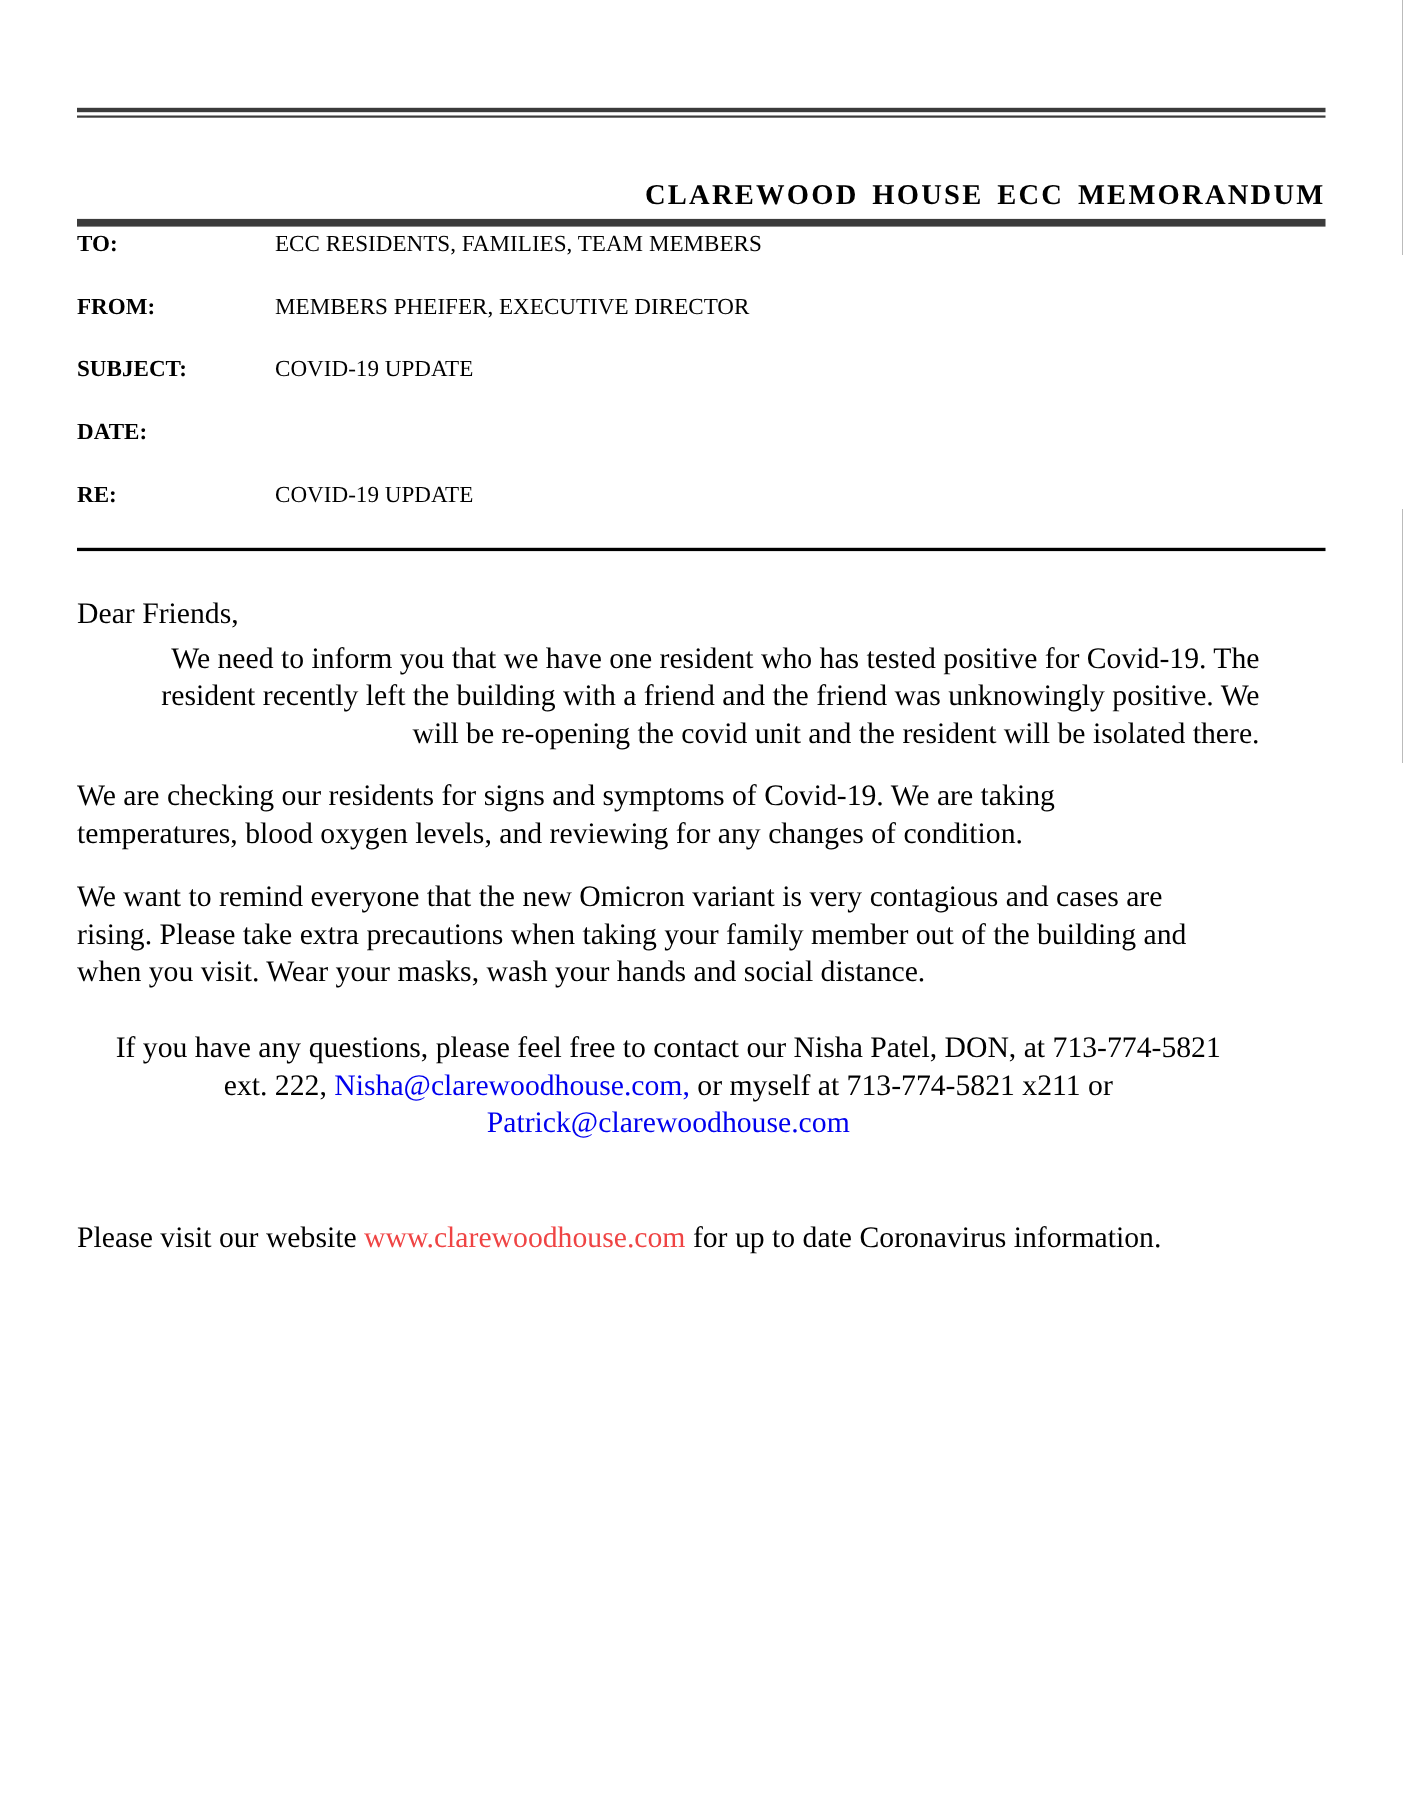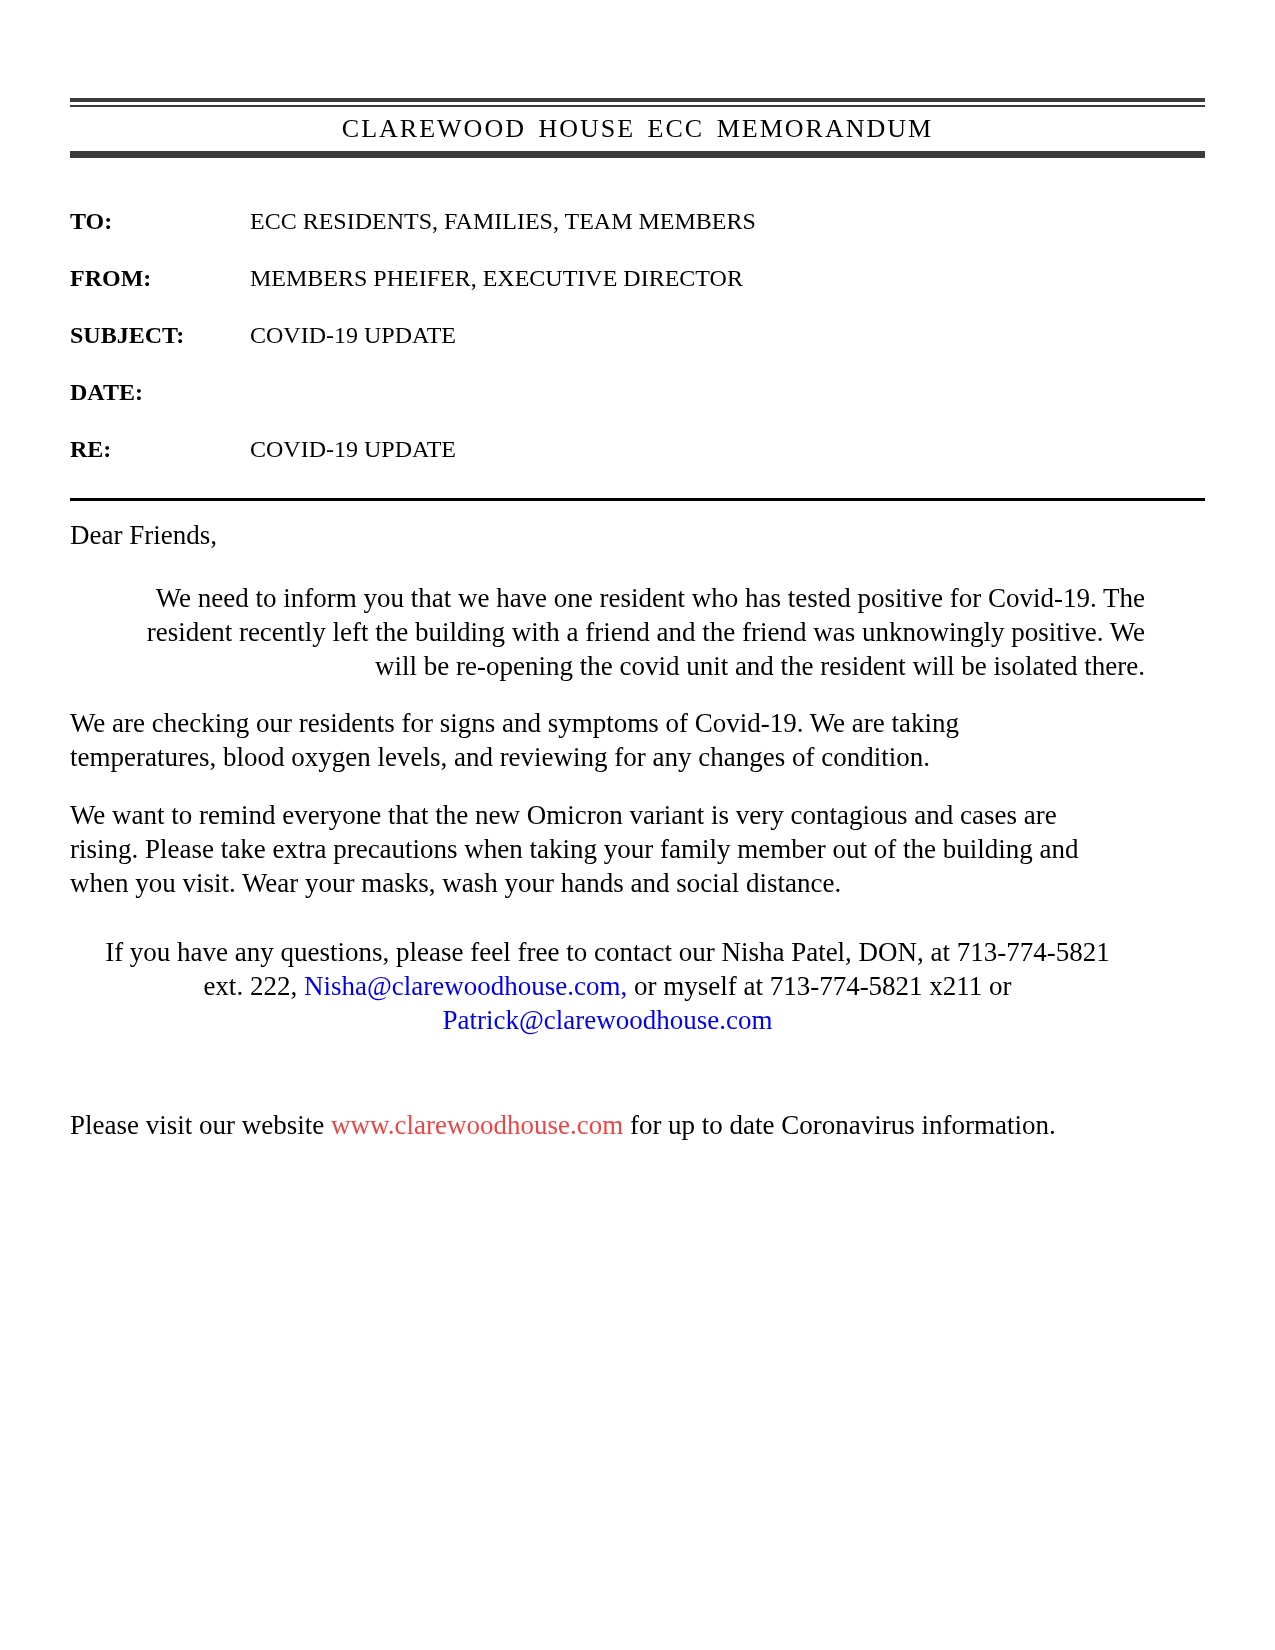--- a/index.html
+++ b/index.html
@@ -14,48 +14,49 @@
     overflow: hidden;
   }
 
   
   .memo-band { position: absolute; top: 98px; left: 70px; width: 1135px; }
   .rule-a { height: 4px; background: #3b3b3b; }
   .rule-gap { height: 3px; background: transparent; }
   .rule-b { height: 2px; background: #3b3b3b; }
   .memo-title {
     line-height: 44px;
-    text-align: center;
+    text-align: right;
     font-size: 26px;
-    font-weight: normal;
+    font-weight: bold;
     letter-spacing: 2px;
     word-spacing: 4px;
+    margin-top: 48px;
   }
   .rule-thick { height: 7px; background: #3b3b3b; }
 
   
   .memo-fields { position: absolute; top: 210px; left: 70px; width: 1135px; }
-  .field-row { display: flex; height: 23px; line-height: 23px; margin-bottom: 34px; font-size: 24px; }
+  .field-row { display: flex; height: 23px; line-height: 23px; margin-bottom: 34px; font-size: 21px; }
   .field-label { width: 180px; font-weight: bold; flex: 0 0 auto; }
   .field-value { flex: 1 1 auto; }
 
   .section-divider {
     position: absolute; top: 498px; left: 70px;
     width: 1135px; height: 3px; background: #000000;
   }
 
   
   .body-text {
     position: absolute; left: 70px; width: 1075px;
     font-size: 27px; line-height: 34px;
     white-space: pre-line;
     margin: 0;
   }
   .body-text.inline { white-space: normal; }
-  .salutation { top: 518px; }
+  .salutation { top: 540px; }
   .para-1 { top: 581px; text-align: right; }
   .para-2 { top: 706px; }
   .para-3 { top: 798px; }
   .para-contact { top: 935px; text-align: center; }
   .para-website { top: 1108px; }
 
   .doc-link {
     color: #0000ee;
     cursor: pointer;
   }

